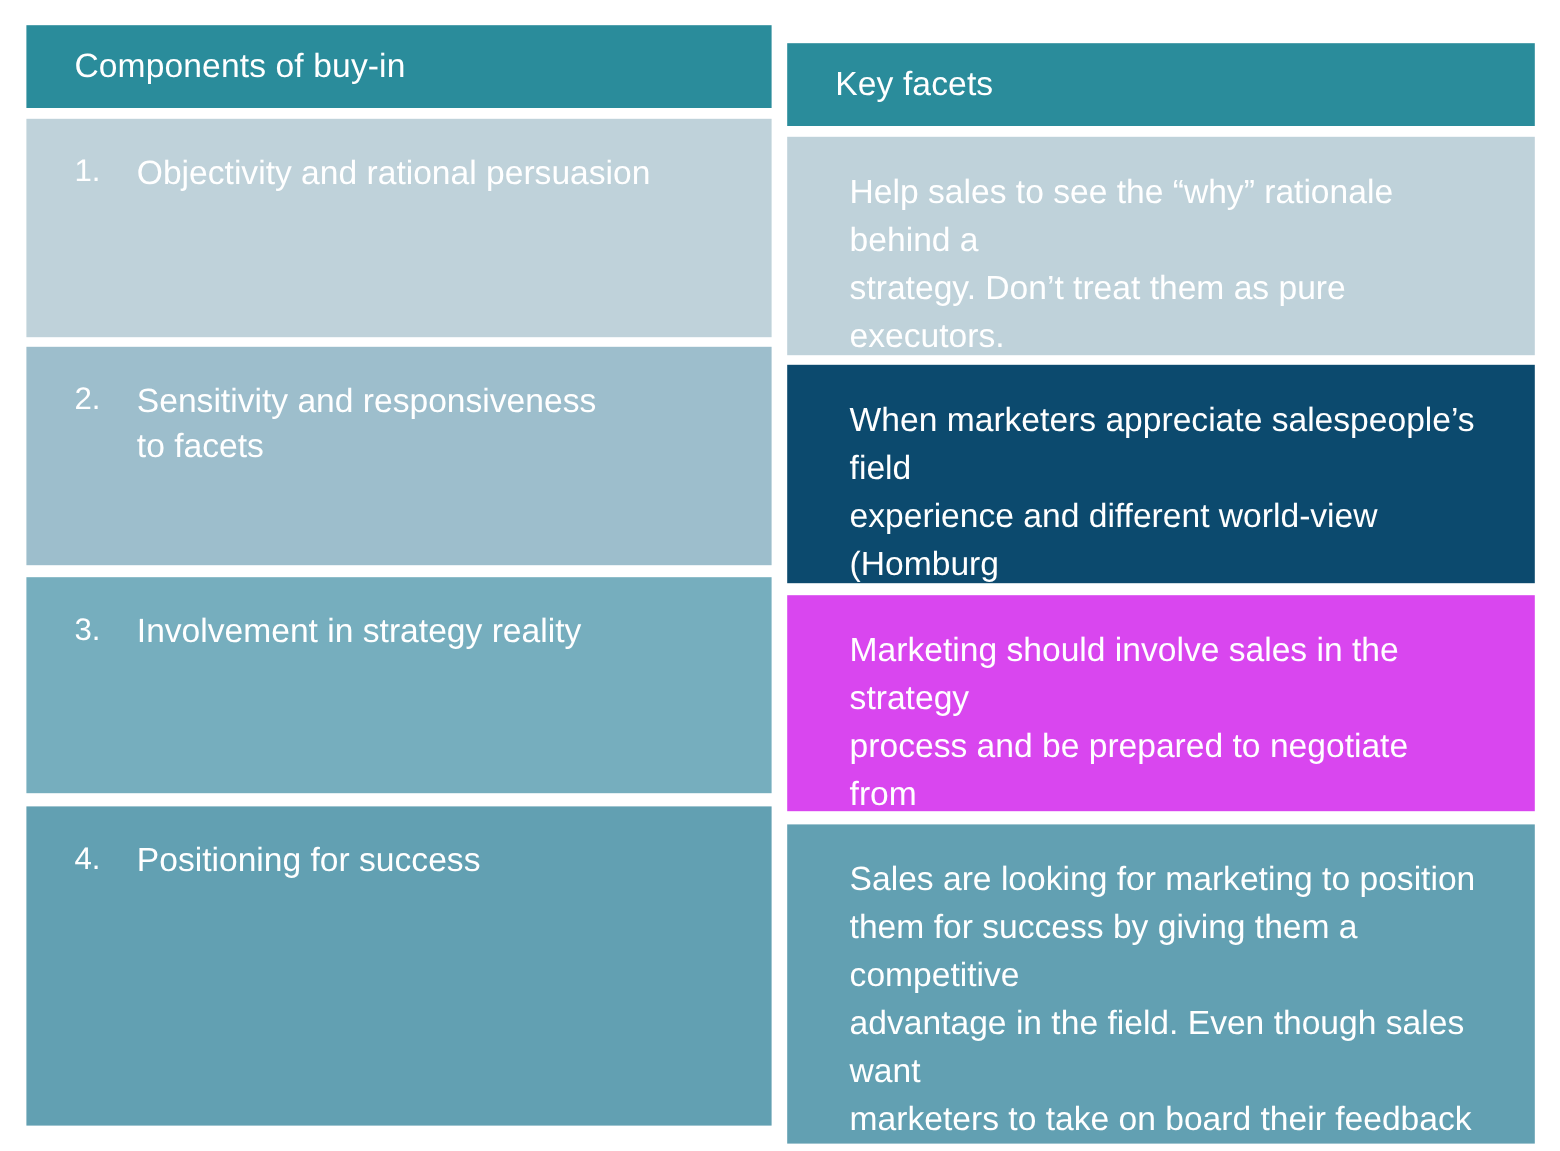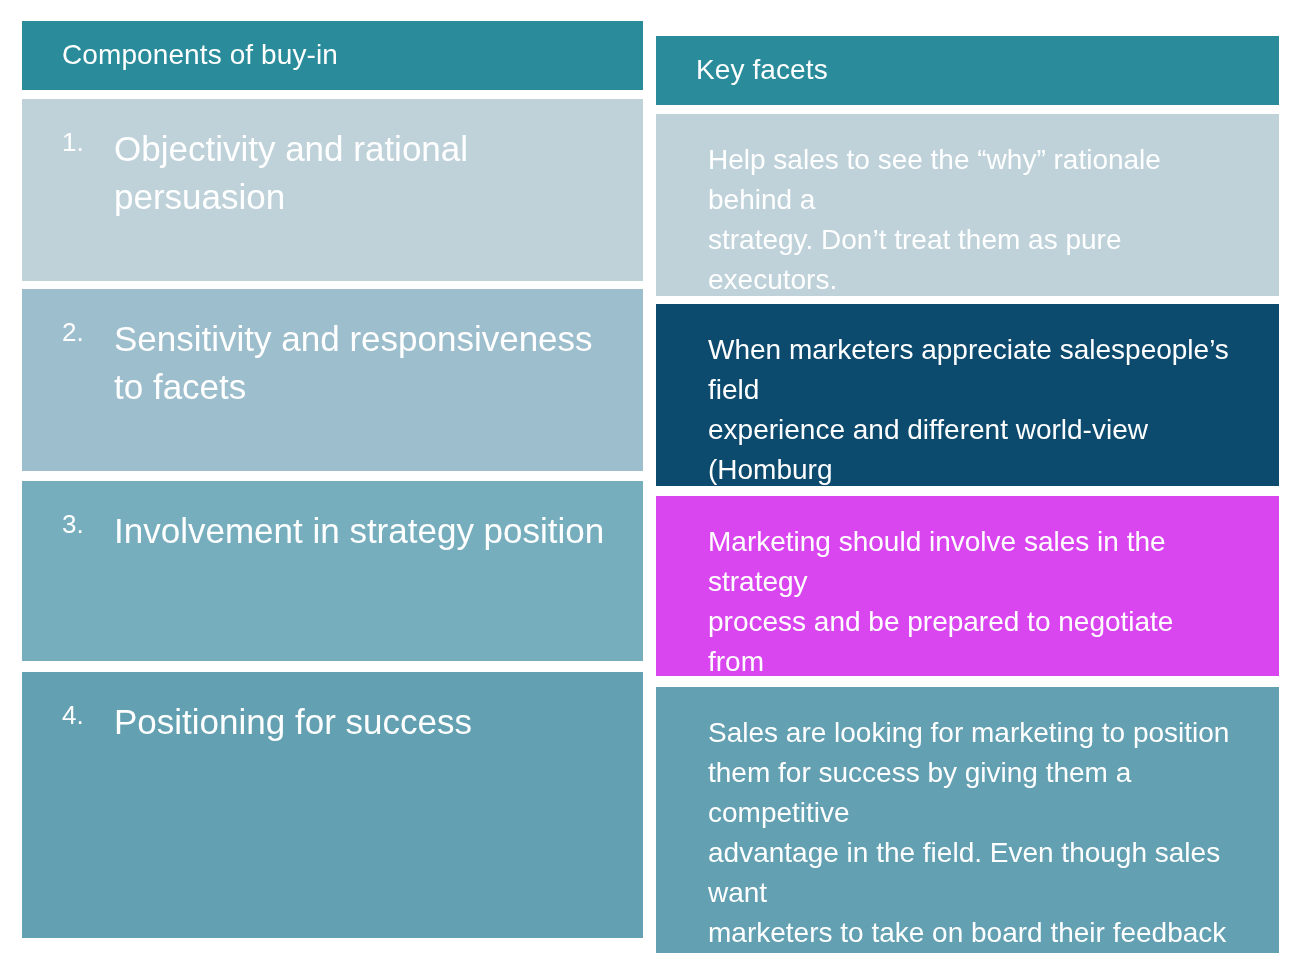--- a/index.html
+++ b/index.html
@@ -59,21 +59,21 @@
     padding-right: 20px;
   }
   .component-cell .num {
     font-size: 26px;
     line-height: 1.36;
     width: 52px;
     flex: 0 0 52px;
     color: #ffffff;
   }
   .component-cell .title {
-    font-size: 35px;
+    font-size: 28px;
     line-height: 1.36;
     color: #ffffff;
     white-space: pre-line;
   }
 
   .facet-cell .facet-text {
     font-size: 28px;
     line-height: 1.43;
     padding-left: 52px;
     padding-right: 42px;
@@ -121,21 +121,21 @@
   <div class="cell body-cell facet-cell col-right row-2" style="background:#0c4a6e;">
     <div class="facet-text">When marketers appreciate salespeople’s field
 experience and different world-view (Homburg
 and Jensen, 2007) salespeople were more open
 to what the marketers were telling them.</div>
   </div>
 
   <div class="cell body-cell component-cell col-left row-3" style="background:#76aebe;">
     <div class="component-inner">
       <div class="num">3.</div>
-      <div class="title">Involvement in strategy position</div>
+      <div class="title">Involvement in strategy reality</div>
     </div>
   </div>
   <div class="cell body-cell facet-cell col-right row-3" style="background:#d946ef;">
     <div class="facet-text">Marketing should involve sales in the strategy
 process and be prepared to negotiate from
 different points of orientation (Cespedes, 1996;
 Strahle, Spiro and Acito, 1996).</div>
   </div>
 
   <div class="cell body-cell component-cell col-left row-4" style="background:#62a0b2;">

